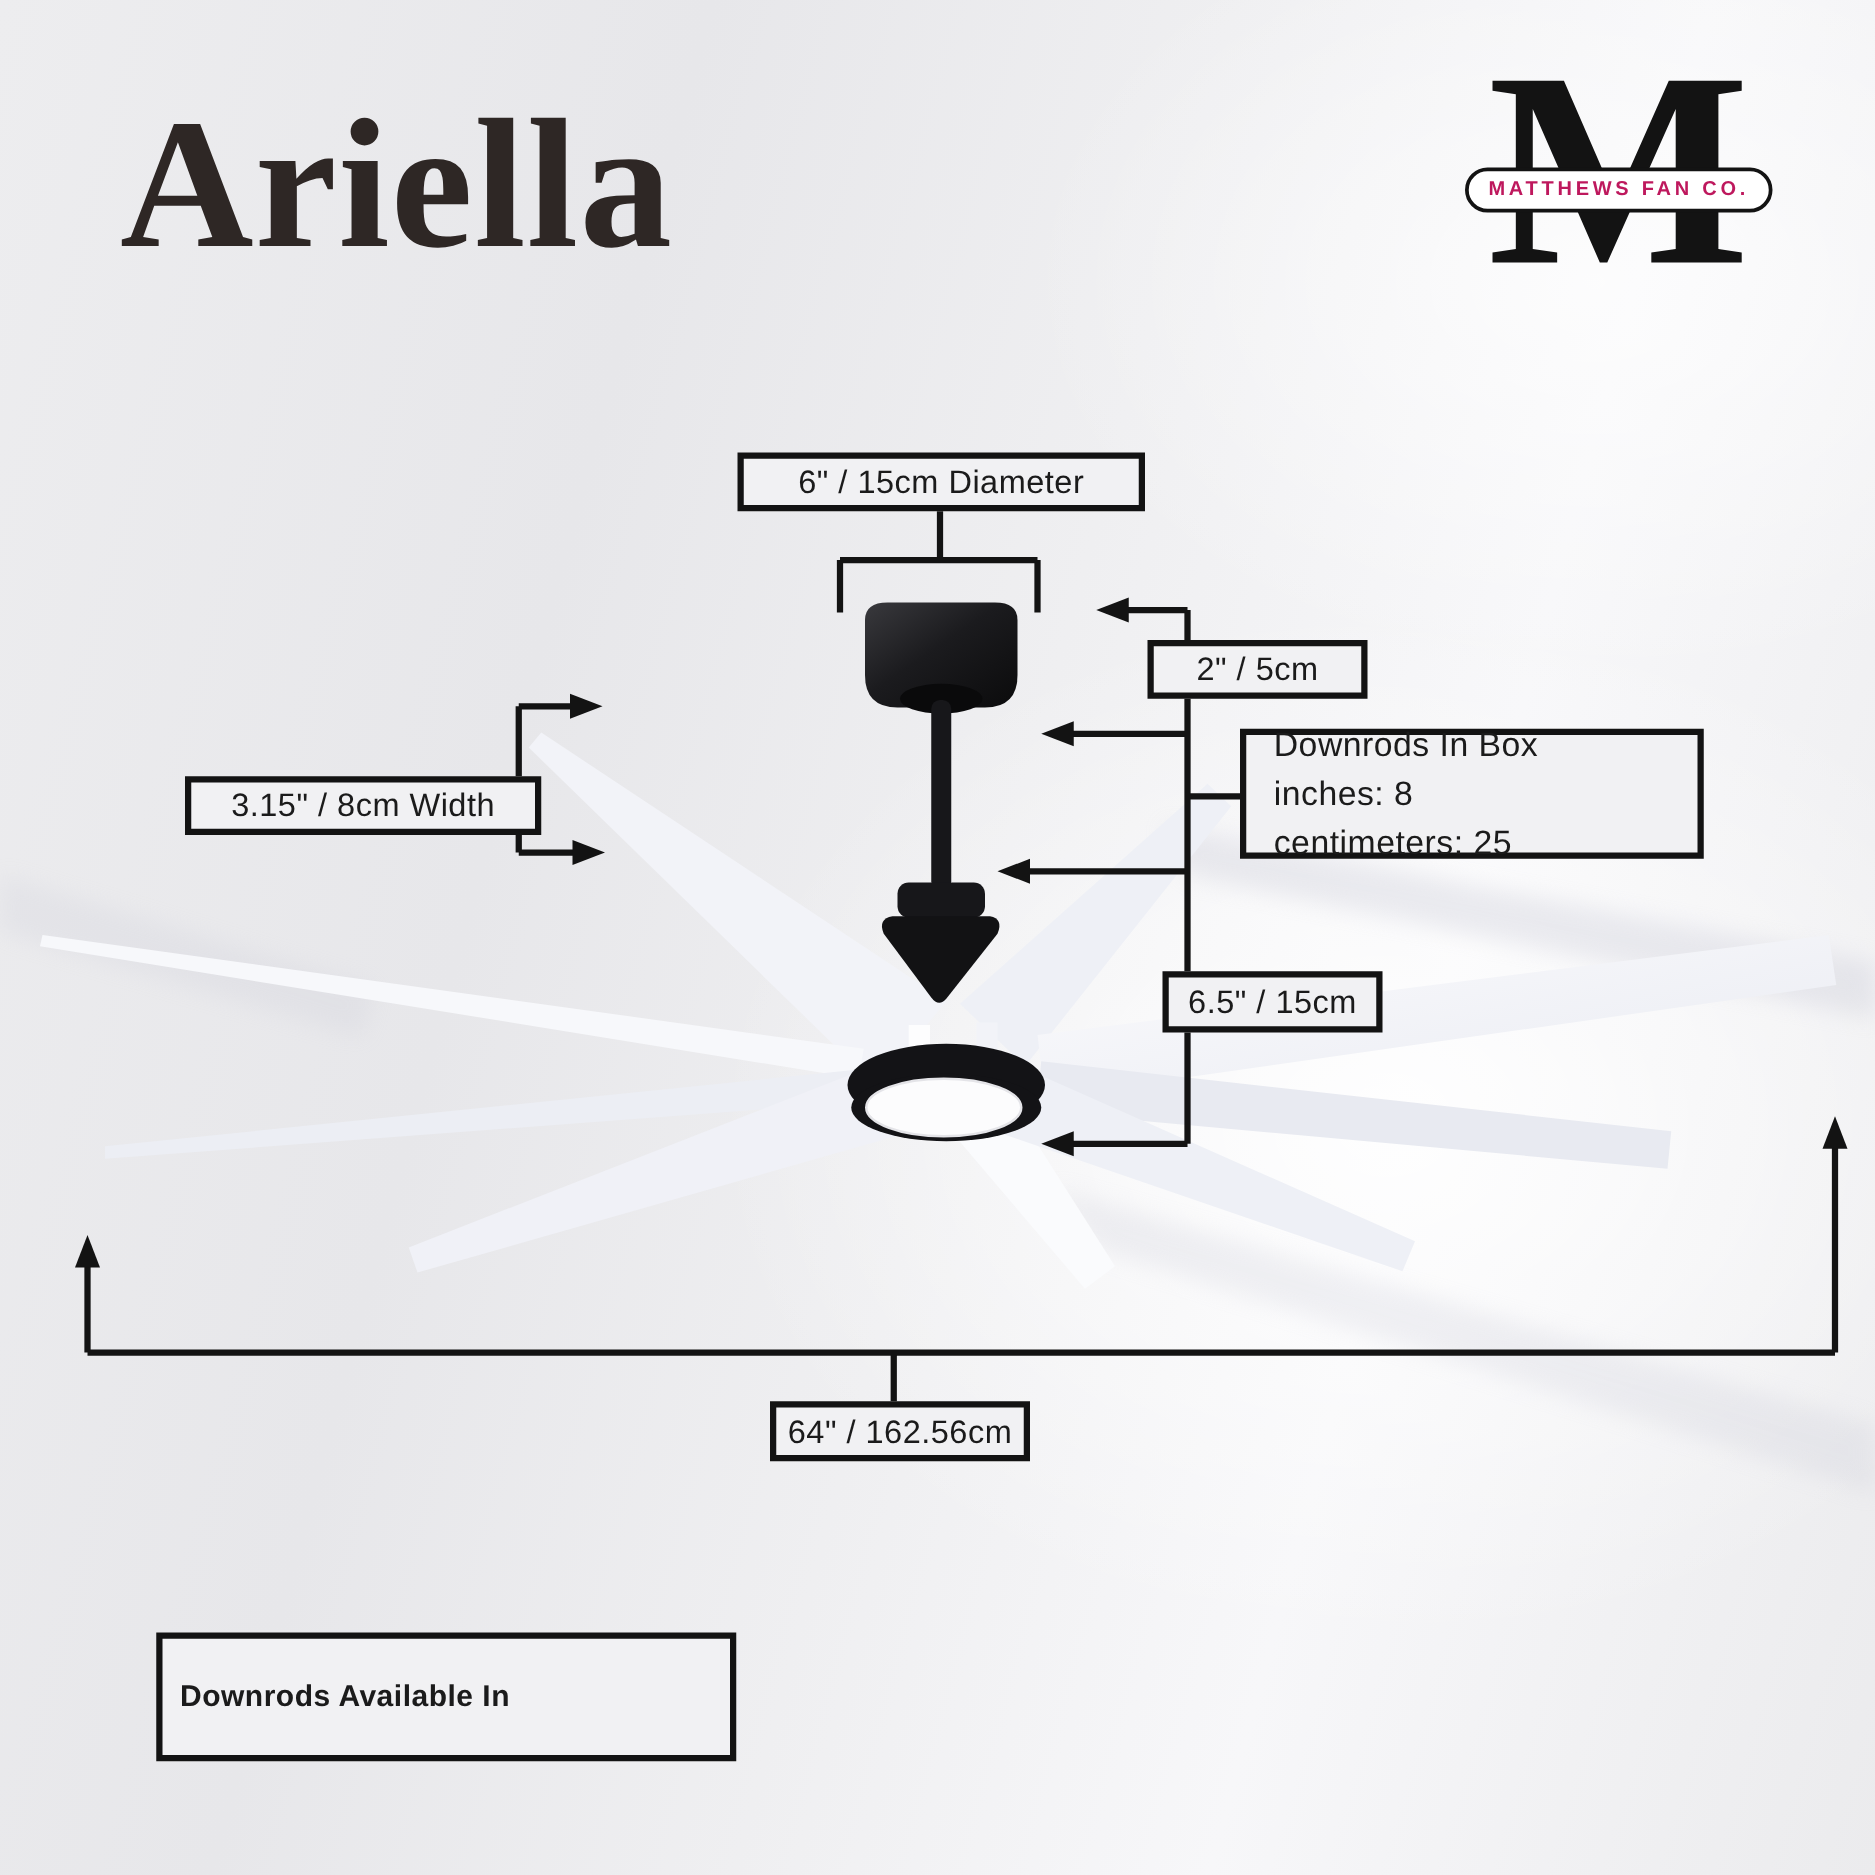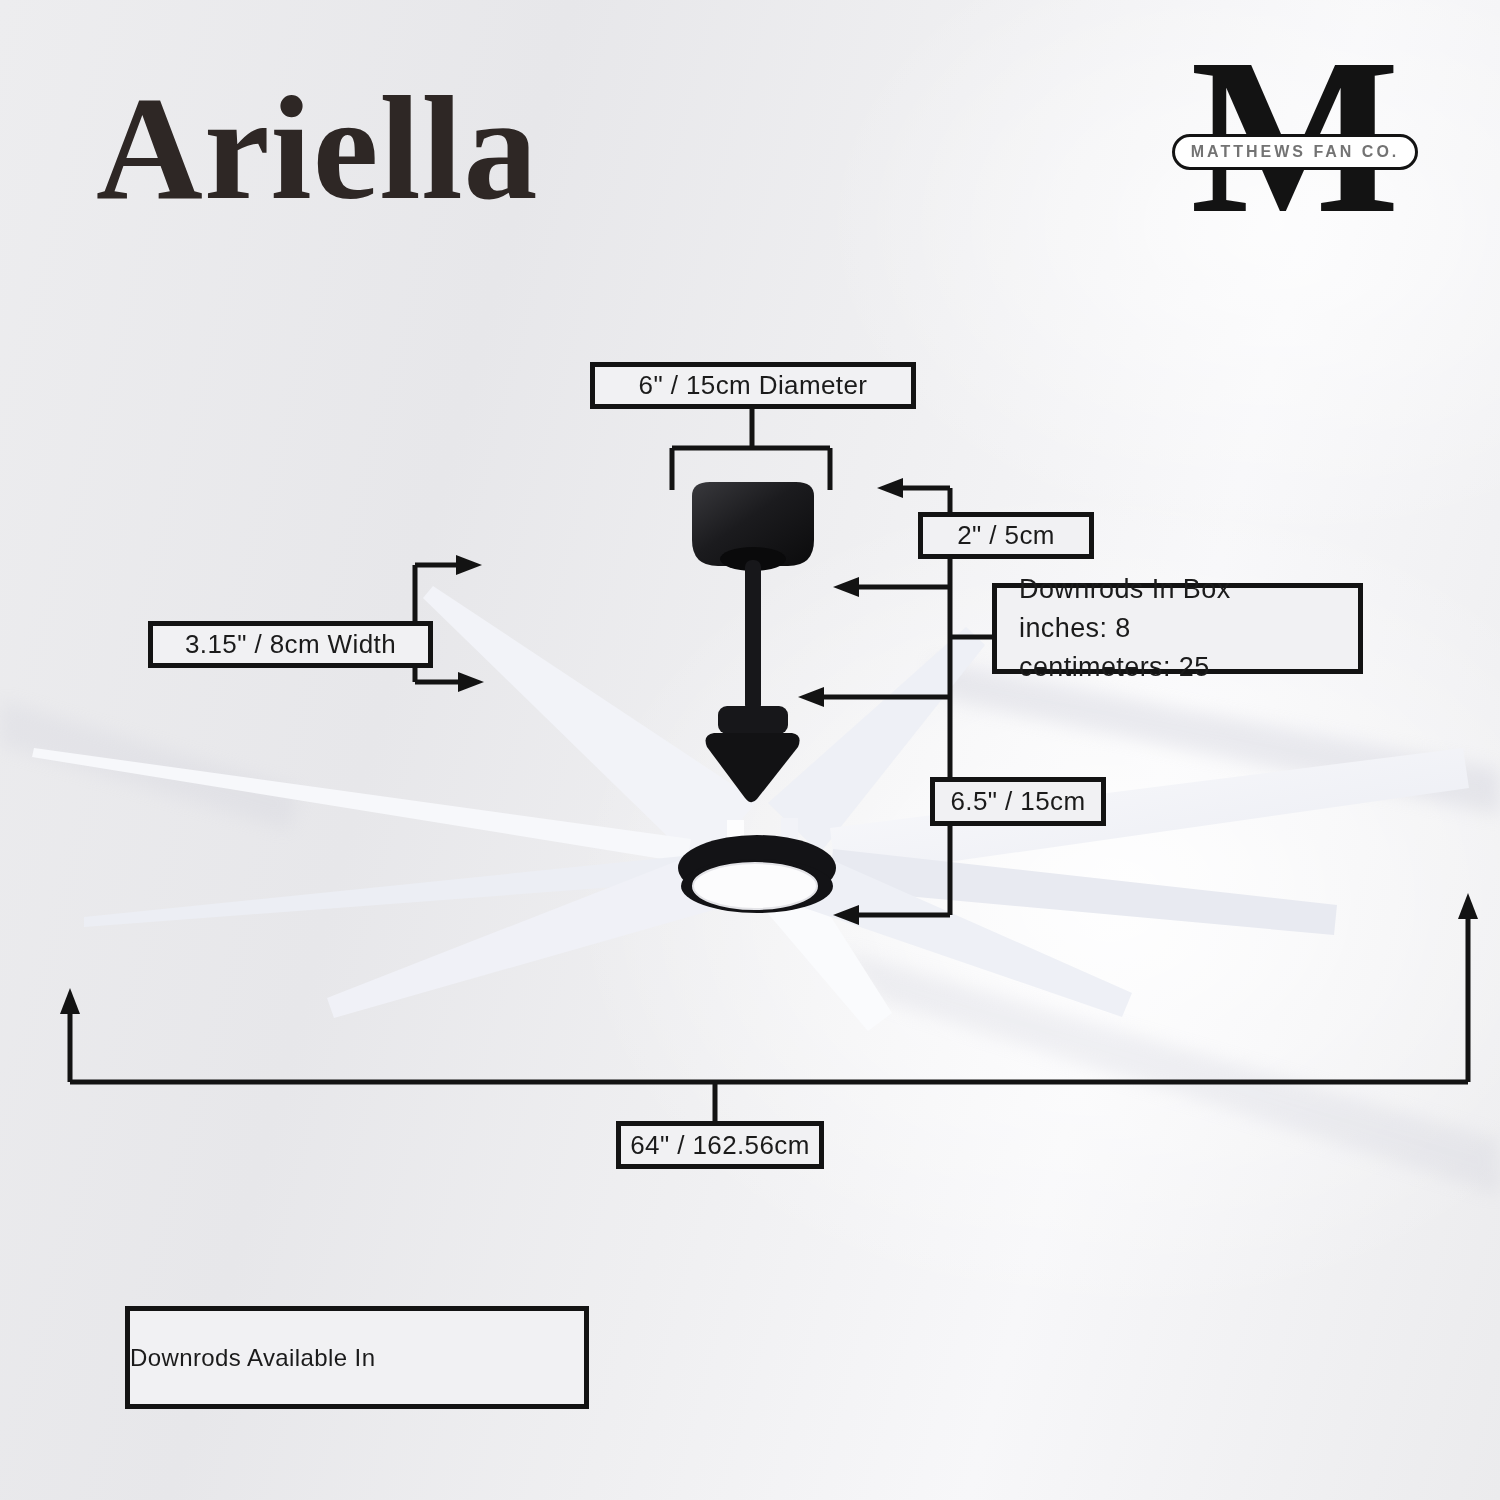--- a/index.html
+++ b/index.html
@@ -20,38 +20,38 @@
   }
   .logo{position:absolute;left:1170px;top:48px;width:250px;height:210px;}
   .logo-m{
     position:absolute;left:0;top:-34px;width:100%;text-align:center;
     font-family:"Liberation Serif", serif;font-weight:700;font-size:222px;line-height:1.1;color:#131313;
   }
   .logo-pill{
     position:absolute;left:2px;top:86px;width:240px;height:30px;
     background:#ffffff;border:3.5px solid #131313;border-radius:18px;
     display:flex;align-items:center;justify-content:center;
-    font-weight:700;font-size:16px;letter-spacing:3px;color:#737373;white-space:nowrap;
+    font-weight:700;font-size:16px;letter-spacing:3px;color:#be185d;white-space:nowrap;
   }
 
   .dim{
     position:absolute;box-sizing:border-box;
     background:#f1f1f3;border:5px solid #131313;
     display:flex;align-items:center;justify-content:center;
     font-size:26px;color:#1b1b1b;letter-spacing:.4px;white-space:nowrap;
   }
   .dim.multi{flex-direction:column;align-items:flex-start;justify-content:center;}
 
   #lbl-canopy {left:590px;top:362px;width:326px;height:47px;}
   #lbl-rod    {left:918px;top:512px;width:176px;height:47px;}
-  #lbl-inbox  {left:992px;top:583px;width:371px;height:91px;padding-left:22px;gap:8px;font-size:27px;}
+  #lbl-inbox  {left:992px;top:583px;width:371px;height:104px;padding-left:22px;gap:8px;font-size:27px;}
   #lbl-bladew {left:148px;top:621px;width:285px;height:47px;}
   #lbl-motorh {left:930px;top:777px;width:176px;height:49px;}
   #lbl-span   {left:616px;top:1121px;width:208px;height:48px;}
-  #lbl-avail  {left:125px;top:1306px;width:464px;height:103px;padding-left:0;gap:6px;font-size:24px;}
+  #lbl-avail  {left:125px;top:1306px;width:464px;height:103px;padding-left:14px;gap:6px;font-size:24px;font-weight:bold;}
 </style>
 </head>
 <body>
 
 <div class="stage">
 
   <svg class="layer" viewBox="0 0 1500 1500" aria-hidden="true">
     <defs>
       <linearGradient id="gCanopy" x1="0" y1="0" x2="1" y2="1">
         <stop offset="0" stop-color="#39393d"></stop>

